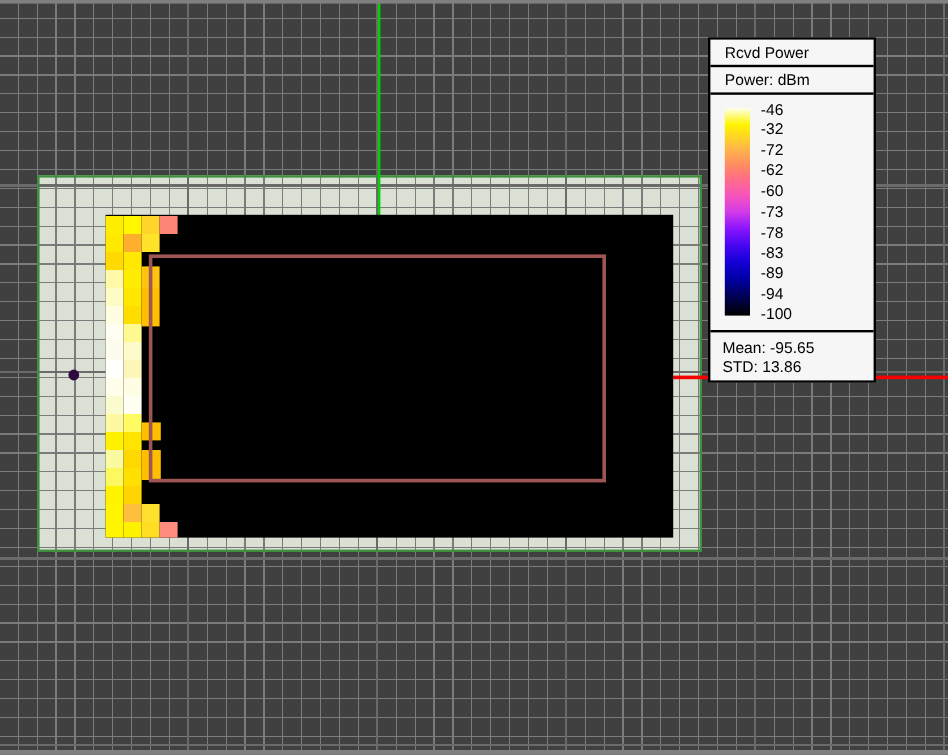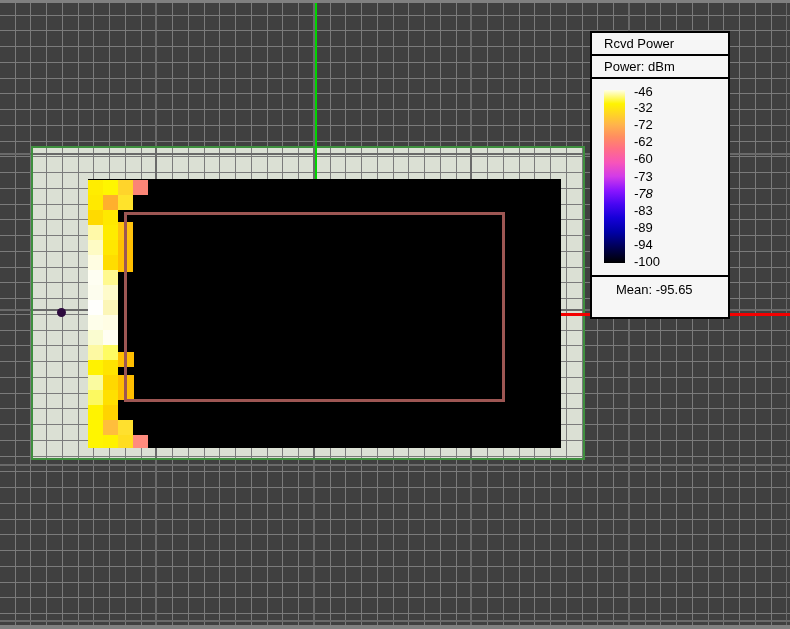--- a/index.html
+++ b/index.html
@@ -87,21 +87,21 @@
       #000052 91%,
       #000000 100%);
   }
   .tick{
     position:absolute;left:42px;height:16px;line-height:16px;
     white-space:nowrap;
   }
   .panel-stats{
     height:42px;
     border-top:2px solid #000;
-    padding:5px 0 0 24px;
+    padding:5px 0 0 10px;
     line-height:16px;
     white-space:nowrap;
   }
   .edge{position:absolute;left:0;width:790px;background:#808080;}
   .edge.top{top:0;height:3px;}
   .edge.bottom{top:625px;height:4px;}
 </style>
 </head>
 <body>
 
@@ -172,27 +172,28 @@
     <div class="panel-type">Power: dBm</div>
     <div class="panel-scale">
       <div class="colorbar"></div>
       <div id="ticks">
           <div class="tick" style="top: 5px;">-46</div>
           <div class="tick" style="top: 21.1px;">-32</div>
           <div class="tick" style="top: 38.2px;">-72</div>
           <div class="tick" style="top: 55.3px;">-62</div>
           <div class="tick" style="top: 72.4px;">-60</div>
           <div class="tick" style="top: 89.5px;">-73</div>
-          <div class="tick" style="top: 106.6px; font-style: italic;">-78</div>
+          <div class="tick" style="top: 106.6px;">-78</div>
           <div class="tick" style="top: 123.7px;">-83</div>
           <div class="tick" style="top: 140.8px;">-89</div>
           <div class="tick" style="top: 157.9px; text-align: center;">-94</div>
           <div class="tick" style="top: 175px;">-100</div>
         </div>
     </div>
     <div class="panel-stats">
       <div>Mean: -95.65</div>
+      <div>STD: 13.86</div>
     </div>
   </div>
 
   <div class="edge top"></div>
   <div class="edge bottom"></div>
 </div>
 
 </body></html>

